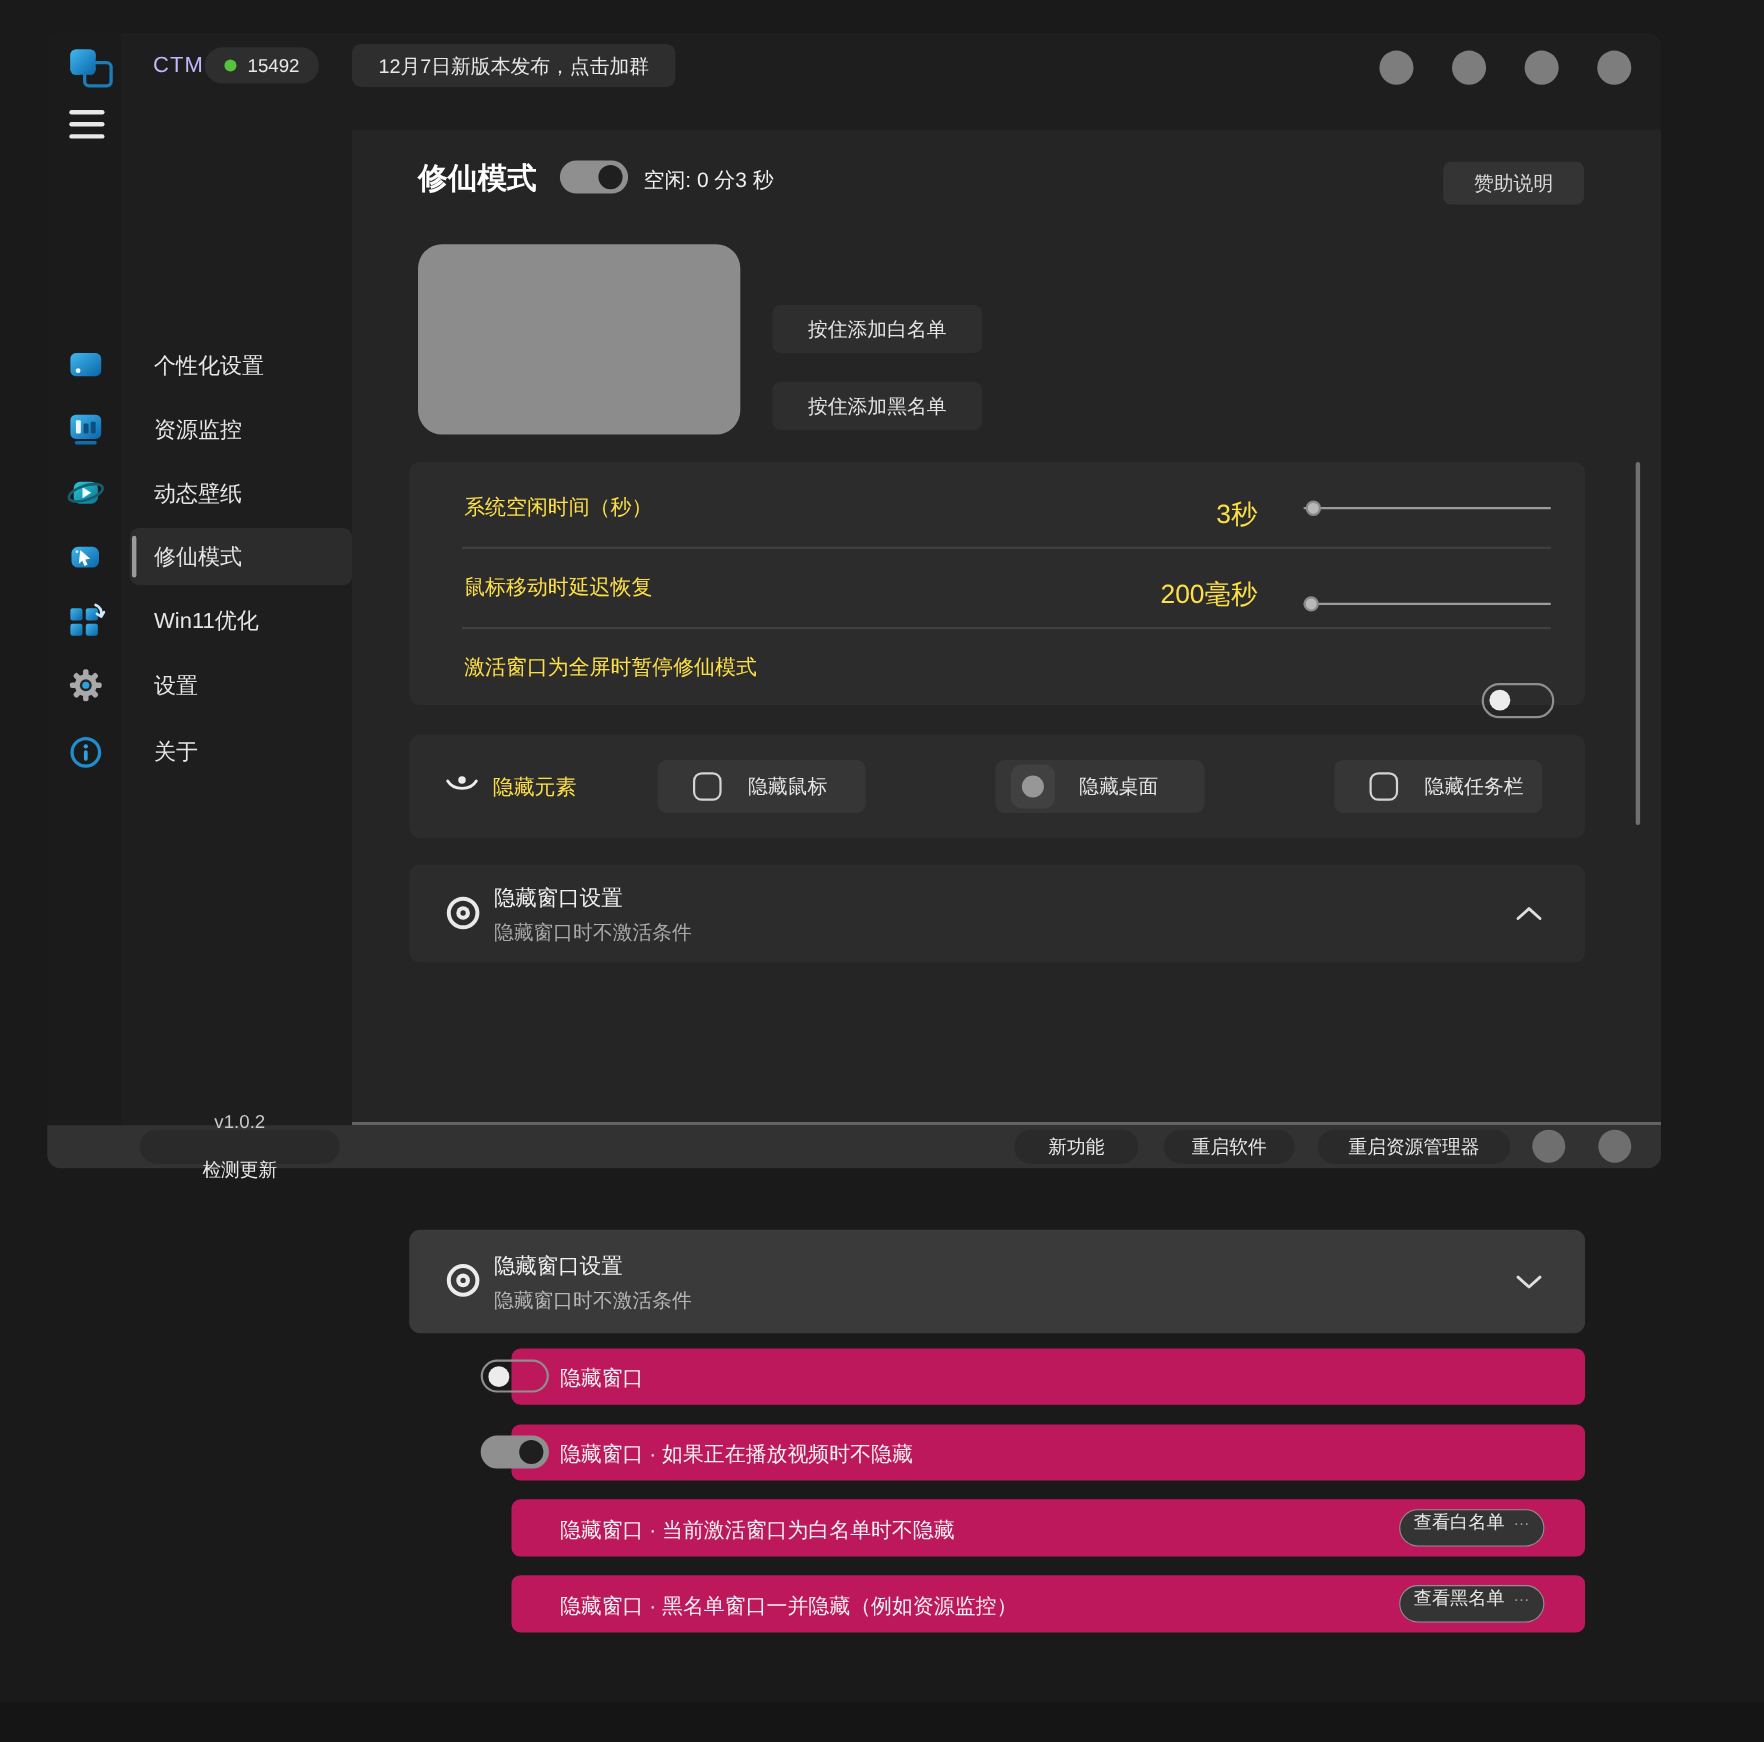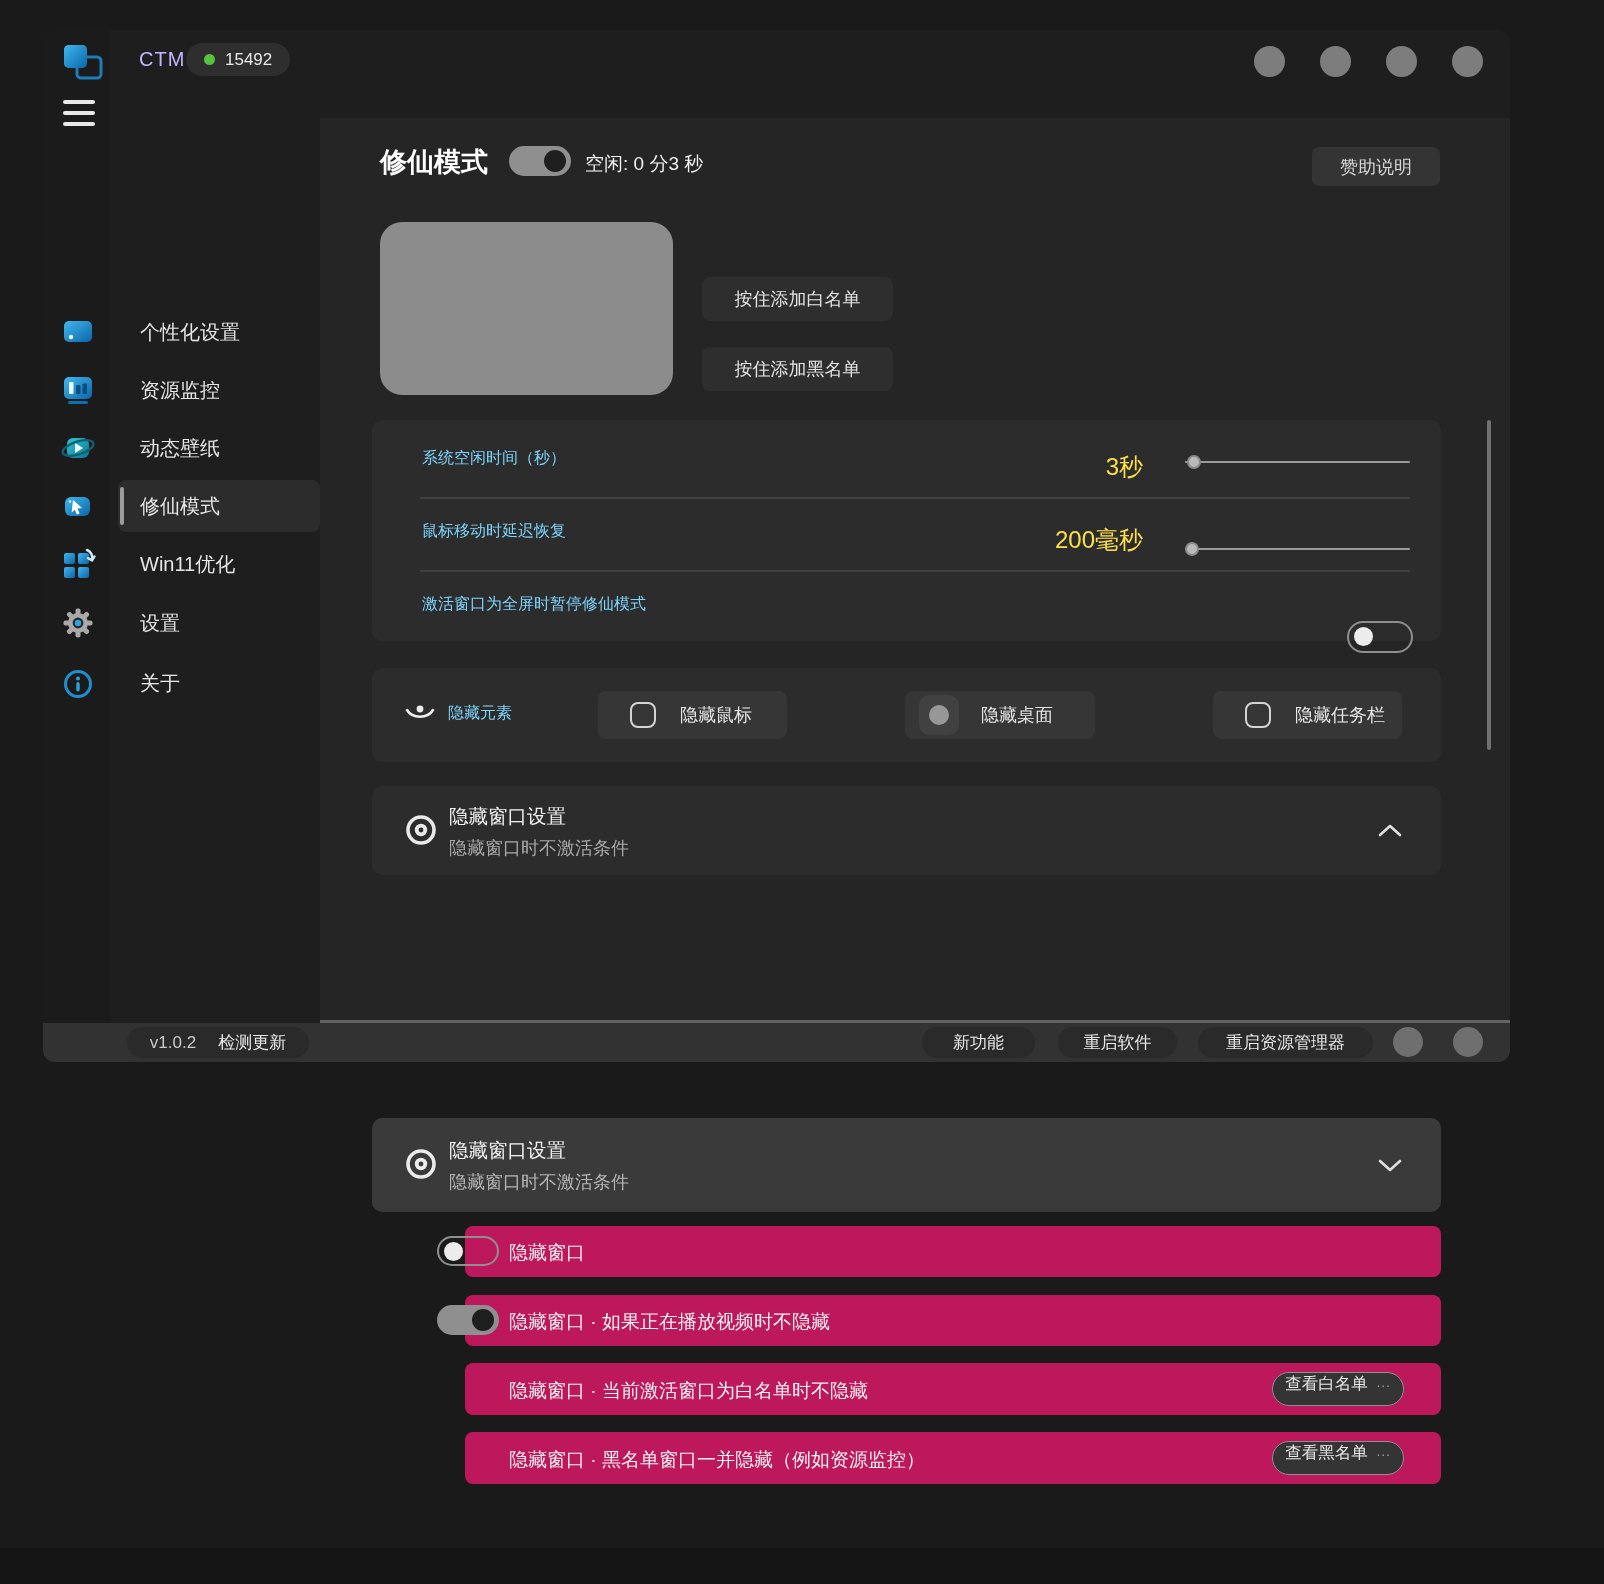--- a/index.html
+++ b/index.html
@@ -26,30 +26,30 @@
   .toggle .knob{position:absolute;width:19px;height:19px;border-radius:50%;background:#ececec;left:5px;top:3.5px;}
   .toggle.on{background:#8f8f8f;border-color:#8f8f8f;}
   .toggle.on .knob{left:auto;right:3px;top:2px;width:22px;height:22px;background:#1f1f1f;}
   .card{background:#2c2c2c;border-radius:10px;}
   .btn-dark{background:#2e2e2e;border-radius:8px;display:flex;align-items:center;justify-content:center;font-size:18px;color:#e4e4e4;}
   .divider{height:2px;background:#404040;}
   .slider{position:relative;width:225px;height:14px;}
   .slider .track{position:absolute;left:0;right:0;top:6px;height:2px;background:#9b9b9b;border-radius:1px;}
   .slider .sknob{position:absolute;top:0;width:14px;height:14px;border-radius:50%;background:#b9b9b9;border:2px solid #8a8a8a;}
   .val{font-size:24px;color:#fde047;text-align:right;display:block;}
-  .rowlabel{font-size:16px;color:#7dd3fc;}
+  .rowlabel{font-size:19px;color:#fde047;}
   .checkbox{width:26px;height:26px;border:2px solid #d4d4d4;border-radius:8px;}
   .opt{background:#363636;border-radius:8px;display:flex;align-items:center;font-size:18px;color:#e6e6e6;}
   .dotwrap{width:40px;height:40px;background:#414141;border-radius:10px;display:flex;align-items:center;justify-content:center;}
   .dotwrap .cdot{width:20px;height:20px;border-radius:50%;background:#979797;}
   .sec-title{font-size:19.5px;color:#f2f2f2;}
   .sec-sub{font-size:18px;color:#a9a9a9;}
   
   #footer{left:0;top:993px;width:1467px;height:39px;background:#323232;border-radius:0 0 12px 12px;}
-  .fbtn{position:absolute;top:4px;height:31px;background:#2a2a2a;border-radius:16px;display:flex;align-items:center;justify-content:center;font-size:17px;color:#e8e8e8;}
+  .fbtn{position:absolute;top:4px;height:31px;background:#2a2a2a;border-radius:16px;display:flex;align-items:center;justify-content:center;font-size:17px;color:#e8e8e8;flex-direction:column;}
   .fcirc{width:30px;height:30px;border-radius:50%;background:#6f6f6f;}
   
   .popup-row{background:#be185d;border-radius:8px;}
   .prow-label{font-size:19px;color:#f0f0f0;}
   .viewbtn{position:absolute;height:34px;border:1.3px solid #909090;background:#343434;border-radius:17px;display:flex;align-items:flex-start;justify-content:center;gap:8px;font-size:16.5px;color:#e8e8e8;}
   .viewbtn .more{color:#9a9a9a;font-size:15px;}
 </style>
 </head>
 <body>
 
@@ -77,20 +77,23 @@
         <rect x="3" y="3" width="23" height="23" rx="5" fill="url(#gradBlue)"></rect>
         <rect x="16" y="15" width="24" height="21" rx="4" fill="none" stroke="#1b1b1b" stroke-width="8"></rect>
         <rect x="16" y="15" width="24" height="21" rx="4" fill="none" stroke="#1d7dbb" stroke-width="3"></rect>
         <rect x="3" y="3" width="23" height="23" rx="5" fill="url(#gradBlue)"></rect>
       </svg>
     </span>
     <span class="abs brand" style="left:96px;top:18px">CTM</span>
     <div class="abs pill" style="left:143px;top:13px;height:33px;padding:0 18px;gap:10px">
       <span class="dot-green" style="background:#55c33b"></span>
       <span style="font-size:17px;color:#e8e8e8">15492</span>
+    </div>
+    <div class="abs pill" style="left:277px;top:10px;height:39px;padding:0 24px;border-radius:8px">
+      <span style="font-size:18px;color:#e8e8e8">12月7日新版本发布，点击加群</span>
     </div>
     <div class="abs" style="right:27px;top:16px;display:flex;gap:35px">
       <span class="winctl"></span>
       <span class="winctl"></span>
       <span class="winctl"></span>
       <span class="winctl"></span>
     </div>
 
     <div class="abs" style="left:20px;top:70px;display:flex;flex-direction:column;gap:7px">
       <span class="hamb"></span>

